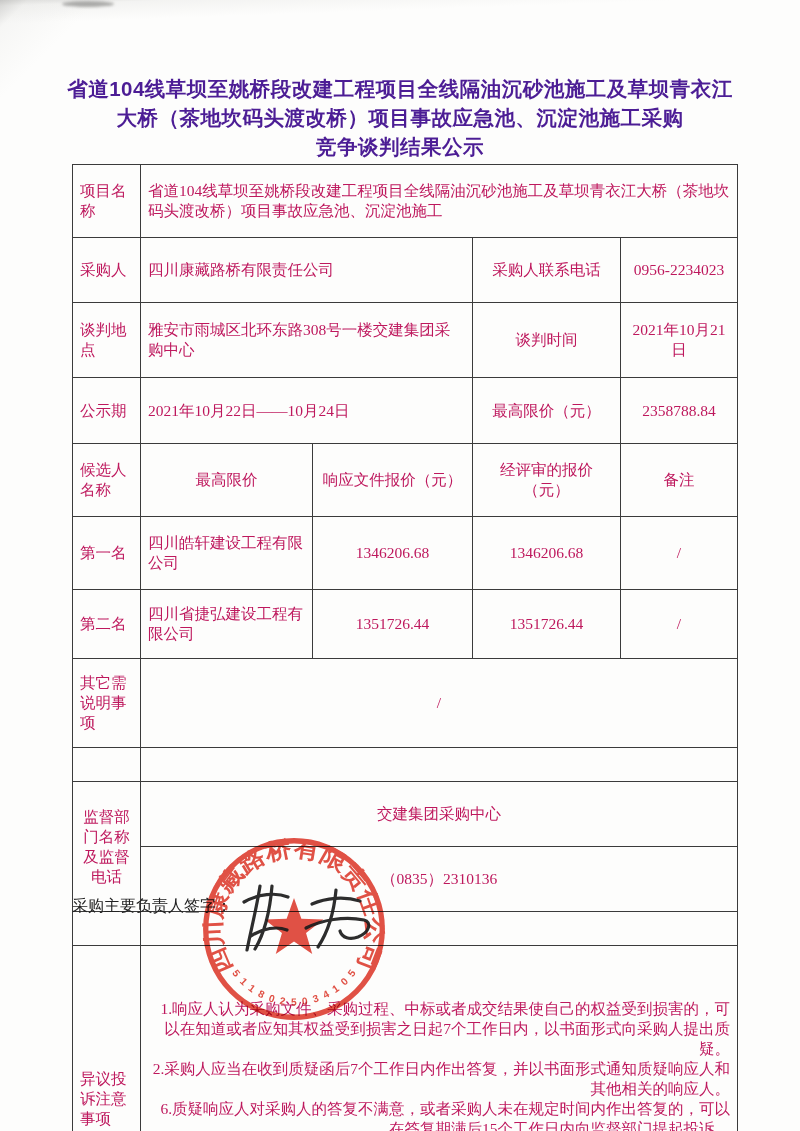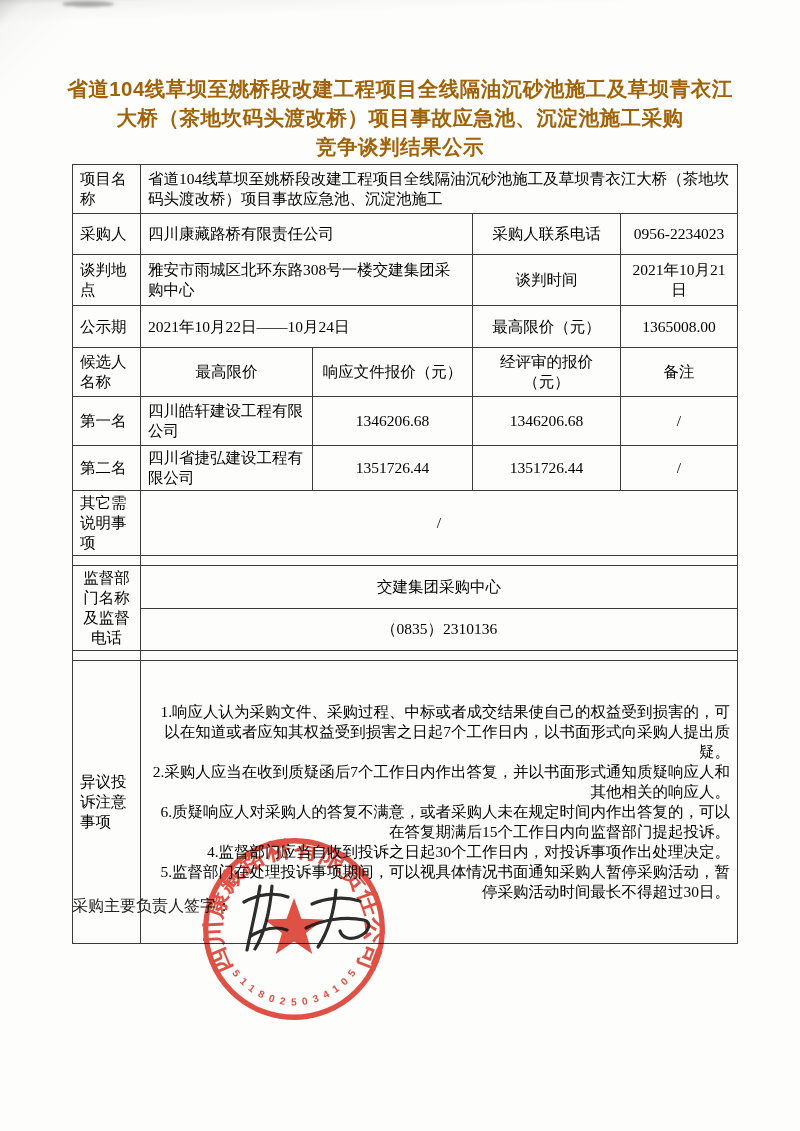--- a/index.html
+++ b/index.html
@@ -14,30 +14,30 @@
     opacity:.55;pointer-events:none;}
   .scan-corner{position:absolute;top:0;left:0;width:150px;height:100px;
     background:linear-gradient(135deg,#b5b5b3 0,rgba(228,228,226,.55) 20px,rgba(255,255,255,0) 70px);
     opacity:.5;pointer-events:none;}
   .scan-smudge{position:absolute;top:1px;left:62px;width:52px;height:6px;
     background:#6d6d6b;border-radius:50%;filter:blur(1.5px);opacity:.55;pointer-events:none;}
 
   .title{
     margin:74px 58px 0;text-align:center;
     font-family:"Liberation Sans","DejaVu Sans",sans-serif;
-    font-weight:700;font-size:20.5px;line-height:29px;color:#a16207;letter-spacing:.5px;
+    font-weight:700;font-size:20.5px;line-height:29px;color:#4c1d95;letter-spacing:.5px;
   }
 
   table.doc{
     border-collapse:collapse;table-layout:fixed;width:665px;margin:3px 0 0 72px;
   }
   table.doc td{
-    border:1.6px solid #3b3b3b;padding:2px 7px;
+    border:1.6px solid #3b3b3b;padding:14px 7px;
     font-size:15.5px;line-height:20px;vertical-align:middle;
-    word-break:break-all;color:#000000;
+    word-break:break-all;color:#be185d;
   }
   td.lab{padding:2px 2px;font-size:15px;}
   td.lab-c{text-align:center;}
   .ctr{text-align:center;}
   td.sp{height:5px;padding:0;line-height:0;font-size:0;}
   td.obj{padding:8px 9px;}
   td.obj p{margin:0;text-align:right;}
 
   .sign-row{
     position:absolute;left:72px;top:896px;font-size:16px;color:#222;
@@ -87,21 +87,21 @@
       <tr>
         <td class="lab" style="height:46px">谈判地点</td>
         <td colspan="2">雅安市雨城区北环东路308号一楼交建集团采购中心</td>
         <td class="ctr">谈判时间</td>
         <td class="ctr">2021年10月21日</td>
       </tr>
       <tr>
         <td class="lab" style="height:37px">公示期</td>
         <td colspan="2">2021年10月22日——10月24日</td>
         <td class="ctr">最高限价（元）</td>
-        <td class="ctr">1365008.00</td>
+        <td class="ctr">2358788.84</td>
       </tr>
       <tr>
         <td class="lab" style="height:44px">候选人名称</td>
         <td class="ctr">最高限价</td>
         <td class="ctr">响应文件报价（元）</td>
         <td class="ctr">经评审的报价（元）</td>
         <td class="ctr">备注</td>
       </tr>
       <tr>
         <td class="lab" style="height:44px">第一名</td>

